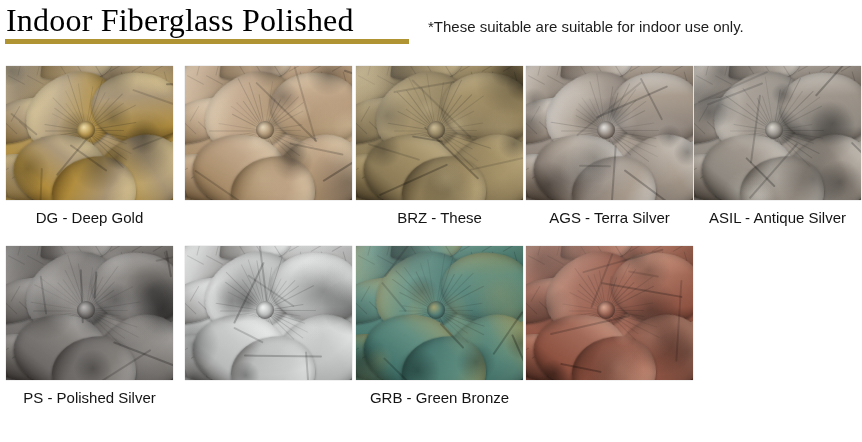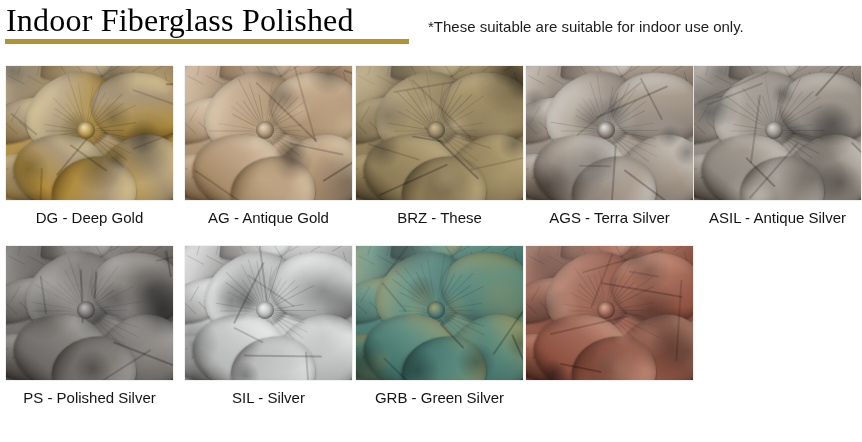--- a/index.html
+++ b/index.html
@@ -355,21 +355,20 @@
             <div class="gloss" style="background-image: radial-gradient(circle at 7.9% 30.9%, rgba(229, 211, 180, 0.28) 0%, rgba(0, 0, 0, 0) 19.1%), radial-gradient(circle at 63.9% 63.3%, rgba(0, 0, 0, 0.3) 0%, rgba(0, 0, 0, 0) 11.7%), radial-gradient(circle at 50.2% 50.6%, rgba(229, 211, 180, 0.28) 0%, rgba(0, 0, 0, 0) 18.1%), radial-gradient(circle at 51.1% 1.9%, rgba(0, 0, 0, 0.3) 0%, rgba(0, 0, 0, 0) 12.7%), radial-gradient(circle at 58.5% 23%, rgba(0, 0, 0, 0.3) 0%, rgba(0, 0, 0, 0) 11.8%), radial-gradient(circle at 85.7% 5.8%, rgba(0, 0, 0, 0.3) 0%, rgba(0, 0, 0, 0) 11.4%), radial-gradient(circle at 69.2% 84.1%, rgba(229, 211, 180, 0.28) 0%, rgba(0, 0, 0, 0) 9.4%), radial-gradient(circle at 68.9% 33.1%, rgba(229, 211, 180, 0.28) 0%, rgba(0, 0, 0, 0) 8.3%), radial-gradient(circle at 70.6% 60.6%, rgba(229, 211, 180, 0.28) 0%, rgba(0, 0, 0, 0) 14.4%), radial-gradient(circle at 51.1% 45%, rgba(0, 0, 0, 0.3) 0%, rgba(0, 0, 0, 0) 7.6%), radial-gradient(circle at 92.3% 49.7%, rgba(229, 211, 180, 0.28) 0%, rgba(0, 0, 0, 0) 19.3%), radial-gradient(circle at 99.2% 44.3%, rgba(229, 211, 180, 0.28) 0%, rgba(0, 0, 0, 0) 9.9%), radial-gradient(circle at 42.4% 56.5%, rgba(229, 211, 180, 0.28) 0%, rgba(0, 0, 0, 0) 8.2%), radial-gradient(circle at 46.8% 83.9%, rgba(229, 211, 180, 0.28) 0%, rgba(0, 0, 0, 0) 20%), radial-gradient(circle at 64.2% 70.9%, rgba(0, 0, 0, 0.3) 0%, rgba(0, 0, 0, 0) 14.6%), radial-gradient(circle at 98.1% 86.8%, rgba(0, 0, 0, 0.3) 0%, rgba(0, 0, 0, 0) 19.9%);"></div>
             <div class="crack" style="left: 104.19px; top: 81.7735px; width: 54.6353px; height: 2px; transform: rotate(11.7878deg); opacity: 0.44;"></div>
             <div class="crack" style="left: 133.785px; top: 100.319px; width: 53.3445px; height: 2px; transform: rotate(-31.9574deg); opacity: 0.62;"></div>
             <div class="crack" style="left: 59.102px; top: 45.2325px; width: 84.8443px; height: 2px; transform: rotate(44.1604deg); opacity: 0.46;"></div>
             <div class="crack" style="left: 156.831px; top: 15.7027px; width: 81.2669px; height: 2px; transform: rotate(17.8938deg); opacity: 0.54;"></div>
             <div class="crack" style="left: 5.39461px; top: 118.905px; width: 55.0606px; height: 2px; transform: rotate(34.503deg); opacity: 0.41;"></div>
             <div class="crack" style="left: 81.0752px; top: 37.4144px; width: 78.1855px; height: 2px; transform: rotate(74.2396deg); opacity: 0.37;"></div>
             <div class="core" style="left: 71px; top: 55px; width: 18px; height: 18px; background: radial-gradient(circle at 38% 34%, rgb(229, 211, 180) 0%, rgb(169, 141, 106) 50%, rgb(109, 84, 52) 100%); box-shadow: rgba(0, 0, 0, 0.6) 0px 0px 5px inset;"></div>
             <div class="gloss" style="background: linear-gradient(150deg, rgba(255, 255, 255, 0.22) 0%, rgba(255, 255, 255, 0) 42%), radial-gradient(130% 120% at 48% 42%, rgba(255, 255, 255, 0.1) 0%, rgba(0, 0, 0, 0) 45%, rgba(0, 0, 0, 0.42) 100%);"></div>
           </div>
-          <div class="caption">AG - Antique Gold</div>
         </div>
         <div class="cell" style="left: 356px;">
           <div class="swatch">
             <div class="tile-base" style="background: radial-gradient(120% 110% at 50% 46%, rgb(157, 138, 96) 0%, rgb(139, 122, 85) 48%, rgb(67, 55, 34) 100%);"></div>
             <div class="leaf" style="left: -16px; top: -14px; width: 78px; height: 46px; transform: rotate(-24deg); background: linear-gradient(140deg, rgb(200, 182, 139) 0%, rgb(157, 138, 96) 42%, rgb(67, 55, 34) 100%); box-shadow: rgba(0, 0, 0, 0.45) 0px 0px 6px inset, rgba(0, 0, 0, 0.4) 0px 1px 2px; opacity: 0.92;"></div>
             <div class="vein" style="left: 1.75px; top: 9px; width: 19.32px; height: 1.3px; transform: rotate(28deg); opacity: 0.5;"></div>
             <div class="vein" style="left: 11.5px; top: 9px; width: 19.32px; height: 1.3px; transform: rotate(-76deg); opacity: 0.5;"></div>
             <div class="vein" style="left: 21.25px; top: 9px; width: 19.32px; height: 1.3px; transform: rotate(28deg); opacity: 0.5;"></div>
             <div class="vein" style="left: 31px; top: 9px; width: 19.32px; height: 1.3px; transform: rotate(-76deg); opacity: 0.5;"></div>
             <div class="vein" style="left: 40.75px; top: 9px; width: 19.32px; height: 1.3px; transform: rotate(28deg); opacity: 0.5;"></div>
@@ -890,21 +889,20 @@
             <div class="gloss" style="background-image: radial-gradient(circle at 73.6% 11.7%, rgba(242, 243, 243, 0.28) 0%, rgba(0, 0, 0, 0) 14.6%), radial-gradient(circle at 67.7% 68.5%, rgba(242, 243, 243, 0.28) 0%, rgba(0, 0, 0, 0) 16.8%), radial-gradient(circle at 27.8% 41.3%, rgba(0, 0, 0, 0.3) 0%, rgba(0, 0, 0, 0) 16.1%), radial-gradient(circle at 49.5% 65.4%, rgba(242, 243, 243, 0.28) 0%, rgba(0, 0, 0, 0) 17.1%), radial-gradient(circle at 5% 99.2%, rgba(0, 0, 0, 0.3) 0%, rgba(0, 0, 0, 0) 8.5%), radial-gradient(circle at 37.4% 42%, rgba(0, 0, 0, 0.3) 0%, rgba(0, 0, 0, 0) 9.7%), radial-gradient(circle at 83.4% 15.9%, rgba(242, 243, 243, 0.28) 0%, rgba(0, 0, 0, 0) 12.2%), radial-gradient(circle at 36.3% 33%, rgba(0, 0, 0, 0.3) 0%, rgba(0, 0, 0, 0) 22.7%), radial-gradient(circle at 36.4% 96.5%, rgba(0, 0, 0, 0.3) 0%, rgba(0, 0, 0, 0) 8.4%), radial-gradient(circle at 39.3% 55.4%, rgba(242, 243, 243, 0.28) 0%, rgba(0, 0, 0, 0) 21.7%), radial-gradient(circle at 0.6% 99.8%, rgba(242, 243, 243, 0.28) 0%, rgba(0, 0, 0, 0) 8.8%), radial-gradient(circle at 98.2% 21.5%, rgba(242, 243, 243, 0.28) 0%, rgba(0, 0, 0, 0) 13.8%), radial-gradient(circle at 98.9% 45.3%, rgba(0, 0, 0, 0.3) 0%, rgba(0, 0, 0, 0) 15.8%), radial-gradient(circle at 82.7% 34.3%, rgba(0, 0, 0, 0.3) 0%, rgba(0, 0, 0, 0) 22.3%), radial-gradient(circle at 76.5% 53.8%, rgba(242, 243, 243, 0.28) 0%, rgba(0, 0, 0, 0) 14.8%), radial-gradient(circle at 4% 73%, rgba(0, 0, 0, 0.3) 0%, rgba(0, 0, 0, 0) 14.6%);"></div>
             <div class="crack" style="left: 45.0999px; top: 27.6944px; width: 66.9361px; height: 2px; transform: rotate(82.8603deg); opacity: 0.5;"></div>
             <div class="crack" style="left: 101.72px; top: 124.986px; width: 40.9276px; height: 2px; transform: rotate(85.8823deg); opacity: 0.4;"></div>
             <div class="crack" style="left: 46.909px; top: 88.2168px; width: 32.5309px; height: 2px; transform: rotate(27.1787deg); opacity: 0.41;"></div>
             <div class="crack" style="left: 58.8922px; top: 109.222px; width: 77.6078px; height: 2px; transform: rotate(0.63359deg); opacity: 0.5;"></div>
             <div class="crack" style="left: 57.5367px; top: 43.7103px; width: 56.4463px; height: 2px; transform: rotate(34.0765deg); opacity: 0.36;"></div>
             <div class="crack" style="left: 30.0529px; top: 45.6892px; width: 67.7298px; height: 2px; transform: rotate(-64.0191deg); opacity: 0.57;"></div>
             <div class="core" style="left: 71px; top: 55px; width: 18px; height: 18px; background: radial-gradient(circle at 38% 34%, rgb(242, 243, 243) 0%, rgb(185, 187, 187) 50%, rgb(93, 90, 86) 100%); box-shadow: rgba(0, 0, 0, 0.6) 0px 0px 5px inset;"></div>
             <div class="gloss" style="background: linear-gradient(150deg, rgba(255, 255, 255, 0.22) 0%, rgba(255, 255, 255, 0) 42%), radial-gradient(130% 120% at 48% 42%, rgba(255, 255, 255, 0.1) 0%, rgba(0, 0, 0, 0) 45%, rgba(0, 0, 0, 0.42) 100%);"></div>
           </div>
-          <div class="caption">SIL - Silver</div>
         </div>
         <div class="cell" style="left: 356px;">
           <div class="swatch">
             <div class="tile-base" style="background: radial-gradient(120% 110% at 50% 46%, rgb(91, 138, 124) 0%, rgb(68, 117, 109) 48%, rgb(34, 68, 63) 100%);"></div>
             <div class="leaf" style="left: -16px; top: -14px; width: 78px; height: 46px; transform: rotate(-24deg); background: linear-gradient(140deg, rgb(157, 154, 99) 0%, rgb(91, 138, 124) 42%, rgb(34, 68, 63) 100%); box-shadow: rgba(0, 0, 0, 0.45) 0px 0px 6px inset, rgba(0, 0, 0, 0.4) 0px 1px 2px; opacity: 0.92;"></div>
             <div class="vein" style="left: 1.75px; top: 9px; width: 19.32px; height: 1.3px; transform: rotate(28deg); opacity: 0.5;"></div>
             <div class="vein" style="left: 11.5px; top: 9px; width: 19.32px; height: 1.3px; transform: rotate(-76deg); opacity: 0.5;"></div>
             <div class="vein" style="left: 21.25px; top: 9px; width: 19.32px; height: 1.3px; transform: rotate(28deg); opacity: 0.5;"></div>
             <div class="vein" style="left: 31px; top: 9px; width: 19.32px; height: 1.3px; transform: rotate(-76deg); opacity: 0.5;"></div>
             <div class="vein" style="left: 40.75px; top: 9px; width: 19.32px; height: 1.3px; transform: rotate(28deg); opacity: 0.5;"></div>
@@ -996,21 +994,21 @@
             <div class="gloss" style="background-image: radial-gradient(circle at 37.1% 93.1%, rgba(0, 0, 0, 0.3) 0%, rgba(0, 0, 0, 0) 13.7%), radial-gradient(circle at 38.6% 39.6%, rgba(157, 154, 99, 0.28) 0%, rgba(0, 0, 0, 0) 15.7%), radial-gradient(circle at 28% 1%, rgba(0, 0, 0, 0.3) 0%, rgba(0, 0, 0, 0) 17.6%), radial-gradient(circle at 95.1% 66.9%, rgba(157, 154, 99, 0.28) 0%, rgba(0, 0, 0, 0) 16.7%), radial-gradient(circle at 59.4% 46.8%, rgba(157, 154, 99, 0.28) 0%, rgba(0, 0, 0, 0) 14.7%), radial-gradient(circle at 98.8% 72.5%, rgba(0, 0, 0, 0.3) 0%, rgba(0, 0, 0, 0) 8.4%), radial-gradient(circle at 71.9% 86.4%, rgba(0, 0, 0, 0.3) 0%, rgba(0, 0, 0, 0) 12.1%), radial-gradient(circle at 39.4% 33.6%, rgba(0, 0, 0, 0.3) 0%, rgba(0, 0, 0, 0) 11.9%), radial-gradient(circle at 34.7% 49.5%, rgba(157, 154, 99, 0.28) 0%, rgba(0, 0, 0, 0) 8.2%), radial-gradient(circle at 92.8% 47.5%, rgba(157, 154, 99, 0.28) 0%, rgba(0, 0, 0, 0) 20.8%), radial-gradient(circle at 65% 65.6%, rgba(157, 154, 99, 0.28) 0%, rgba(0, 0, 0, 0) 17.8%), radial-gradient(circle at 85.4% 34.3%, rgba(157, 154, 99, 0.28) 0%, rgba(0, 0, 0, 0) 20.4%), radial-gradient(circle at 3.2% 21.5%, rgba(157, 154, 99, 0.28) 0%, rgba(0, 0, 0, 0) 14%), radial-gradient(circle at 3.5% 85.1%, rgba(0, 0, 0, 0.3) 0%, rgba(0, 0, 0, 0) 14%), radial-gradient(circle at 5.4% 98.3%, rgba(157, 154, 99, 0.28) 0%, rgba(0, 0, 0, 0) 14.9%), radial-gradient(circle at 14.4% 84.3%, rgba(157, 154, 99, 0.28) 0%, rgba(0, 0, 0, 0) 7.5%);"></div>
             <div class="crack" style="left: 126.472px; top: 86.0129px; width: 52.0855px; height: 2px; transform: rotate(-55.4518deg); opacity: 0.53;"></div>
             <div class="crack" style="left: 79.0762px; top: 88.8129px; width: 34.2111px; height: 2px; transform: rotate(46.6384deg); opacity: 0.59;"></div>
             <div class="crack" style="left: 20.2783px; top: 130.178px; width: 54.4204px; height: 2px; transform: rotate(44.5075deg); opacity: 0.45;"></div>
             <div class="crack" style="left: 18.6994px; top: 49.8168px; width: 38.0409px; height: 2px; transform: rotate(50.1192deg); opacity: 0.4;"></div>
             <div class="crack" style="left: 145.746px; top: 103.239px; width: 33.8387px; height: 2px; transform: rotate(66.1722deg); opacity: 0.62;"></div>
             <div class="crack" style="left: 18.5484px; top: 9.85407px; width: 48.9761px; height: 2px; transform: rotate(-53.1657deg); opacity: 0.51;"></div>
             <div class="core" style="left: 71px; top: 55px; width: 18px; height: 18px; background: radial-gradient(circle at 38% 34%, rgb(157, 154, 99) 0%, rgb(68, 117, 109) 50%, rgb(34, 68, 63) 100%); box-shadow: rgba(0, 0, 0, 0.6) 0px 0px 5px inset;"></div>
             <div class="gloss" style="background: linear-gradient(150deg, rgba(255, 255, 255, 0.22) 0%, rgba(255, 255, 255, 0) 42%), radial-gradient(130% 120% at 48% 42%, rgba(255, 255, 255, 0.1) 0%, rgba(0, 0, 0, 0) 45%, rgba(0, 0, 0, 0.42) 100%);"></div>
           </div>
-          <div class="caption">GRB - Green Silver</div>
+          <div class="caption">GRB - Green Bronze</div>
         </div>
         <div class="cell" style="left: 526px;">
           <div class="swatch">
             <div class="tile-base" style="background: radial-gradient(120% 110% at 50% 46%, rgb(157, 98, 80) 0%, rgb(142, 81, 64) 48%, rgb(67, 35, 26) 100%);"></div>
             <div class="leaf" style="left: -16px; top: -14px; width: 78px; height: 46px; transform: rotate(-24deg); background: linear-gradient(140deg, rgb(214, 160, 137) 0%, rgb(157, 98, 80) 42%, rgb(67, 35, 26) 100%); box-shadow: rgba(0, 0, 0, 0.45) 0px 0px 6px inset, rgba(0, 0, 0, 0.4) 0px 1px 2px; opacity: 0.92;"></div>
             <div class="vein" style="left: 1.75px; top: 9px; width: 19.32px; height: 1.3px; transform: rotate(28deg); opacity: 0.5;"></div>
             <div class="vein" style="left: 11.5px; top: 9px; width: 19.32px; height: 1.3px; transform: rotate(-76deg); opacity: 0.5;"></div>
             <div class="vein" style="left: 21.25px; top: 9px; width: 19.32px; height: 1.3px; transform: rotate(28deg); opacity: 0.5;"></div>
             <div class="vein" style="left: 31px; top: 9px; width: 19.32px; height: 1.3px; transform: rotate(-76deg); opacity: 0.5;"></div>
             <div class="vein" style="left: 40.75px; top: 9px; width: 19.32px; height: 1.3px; transform: rotate(28deg); opacity: 0.5;"></div>

